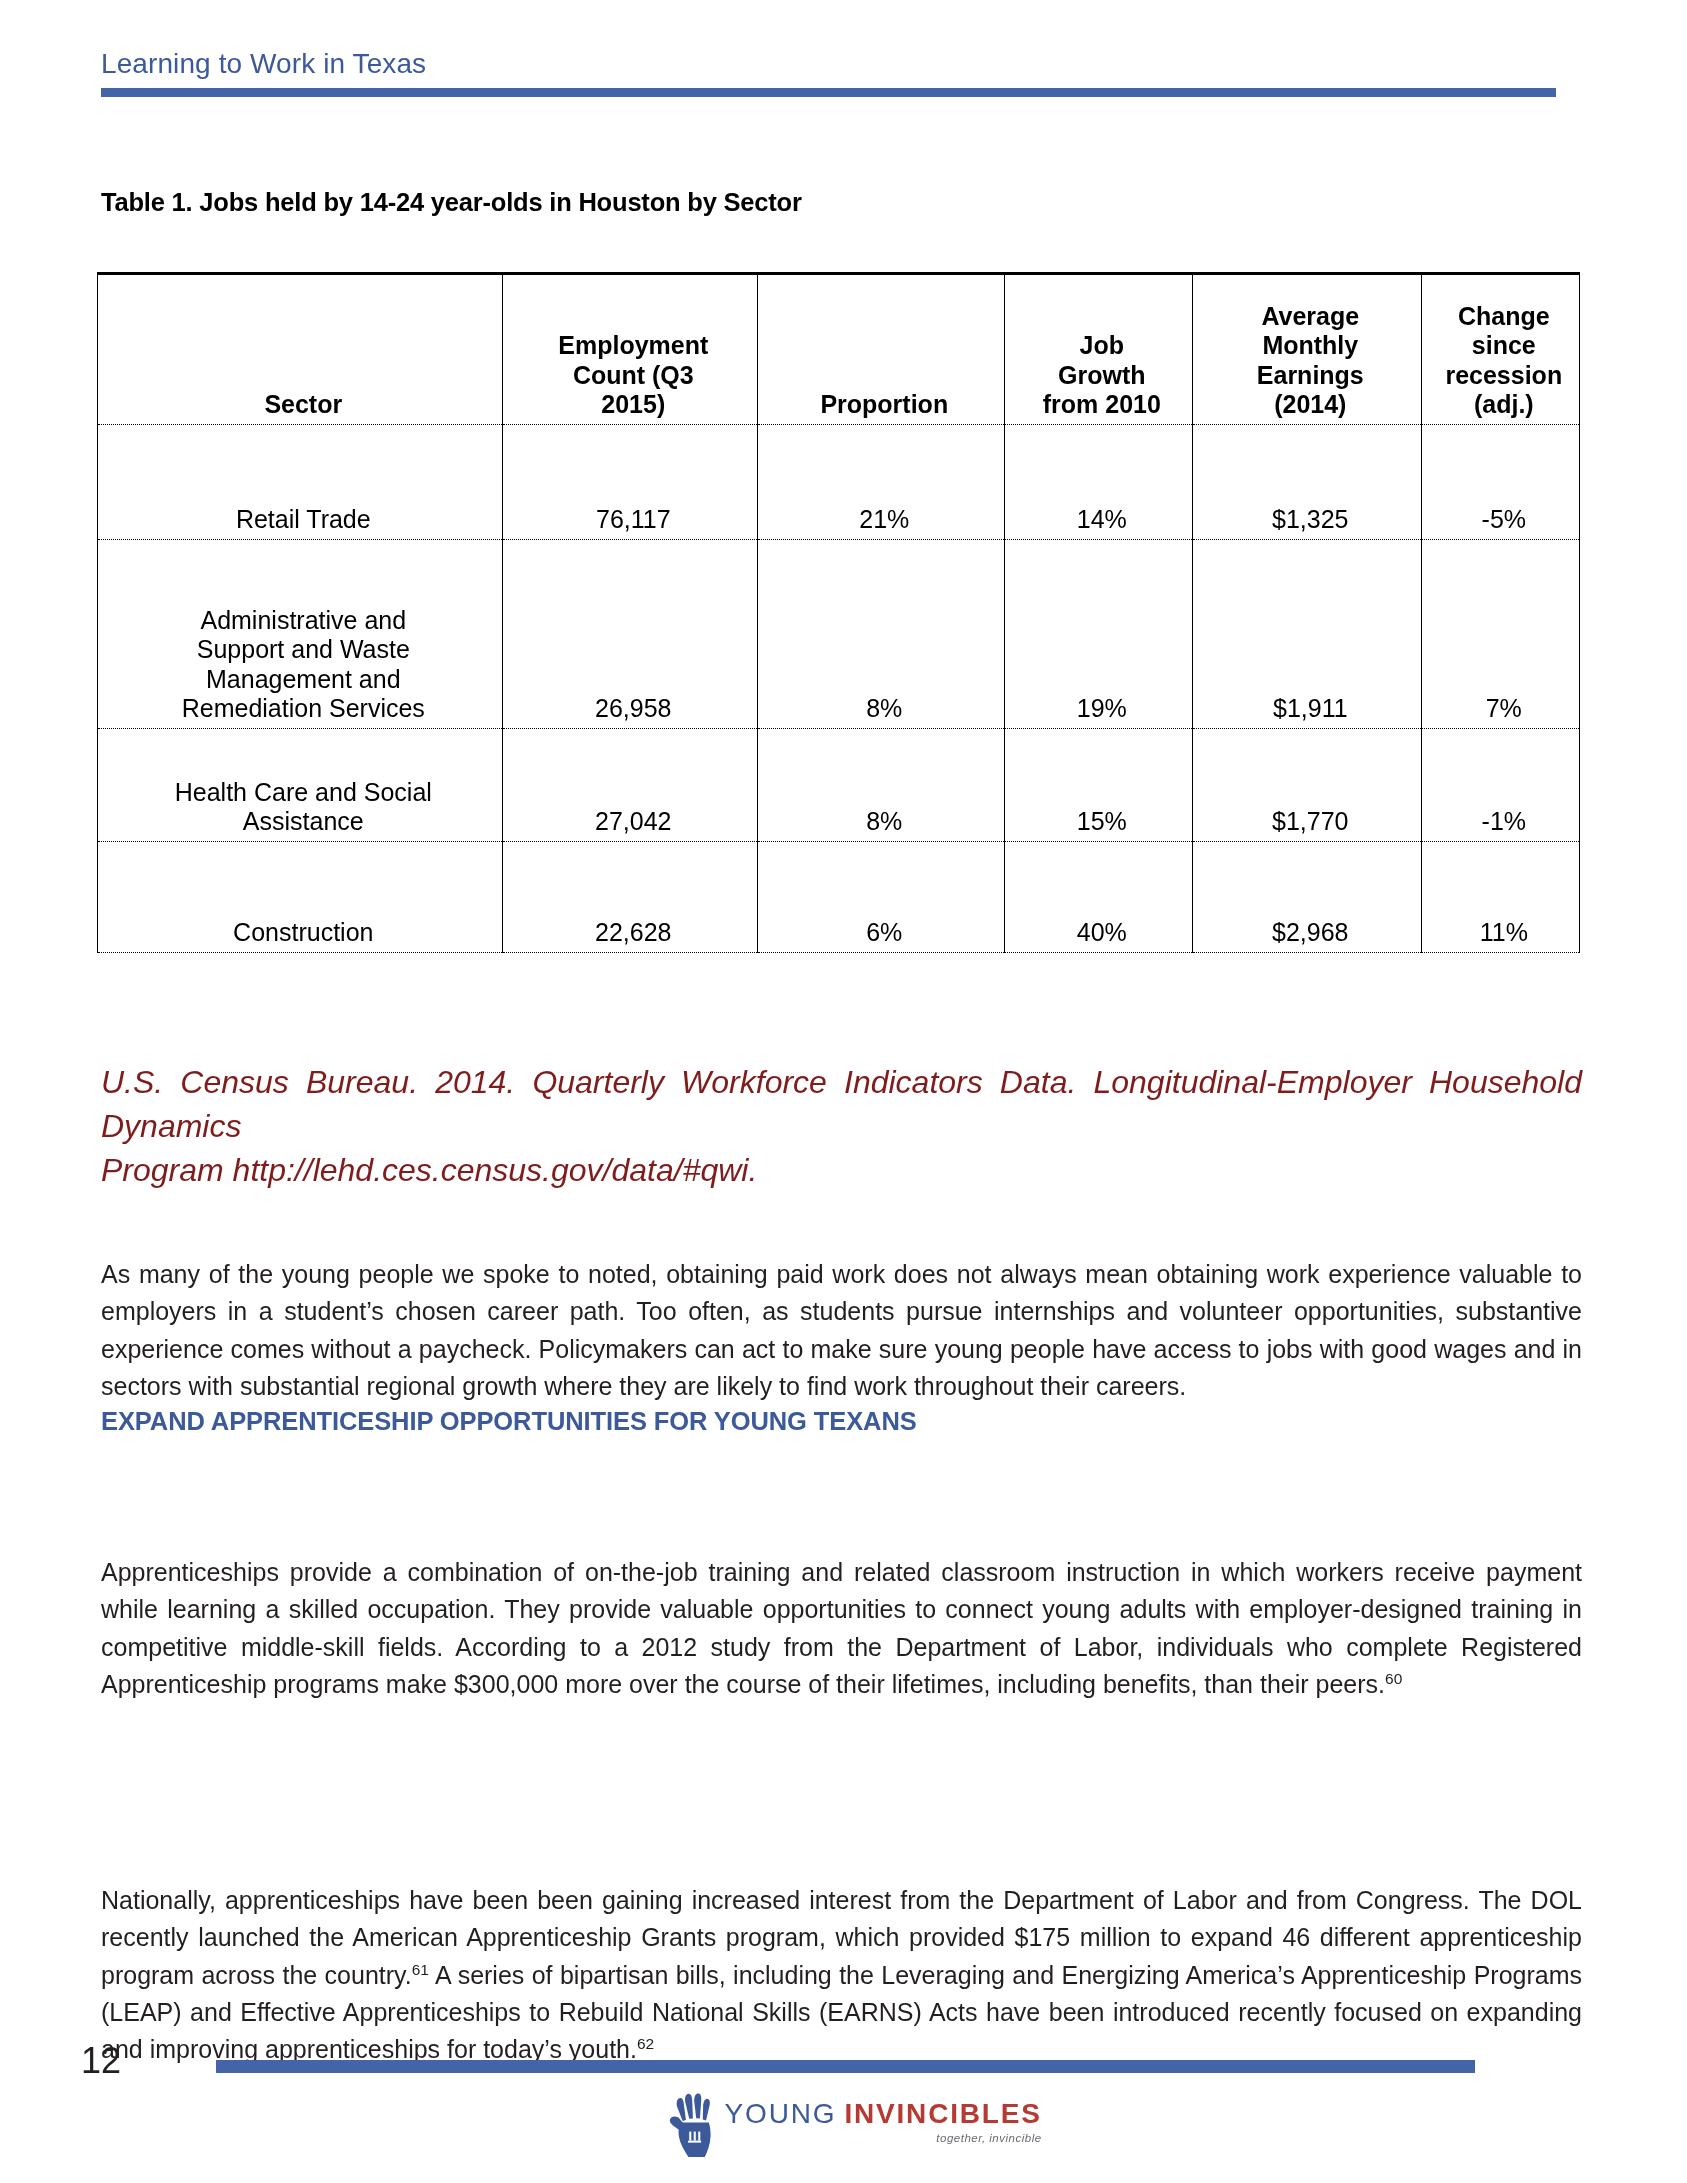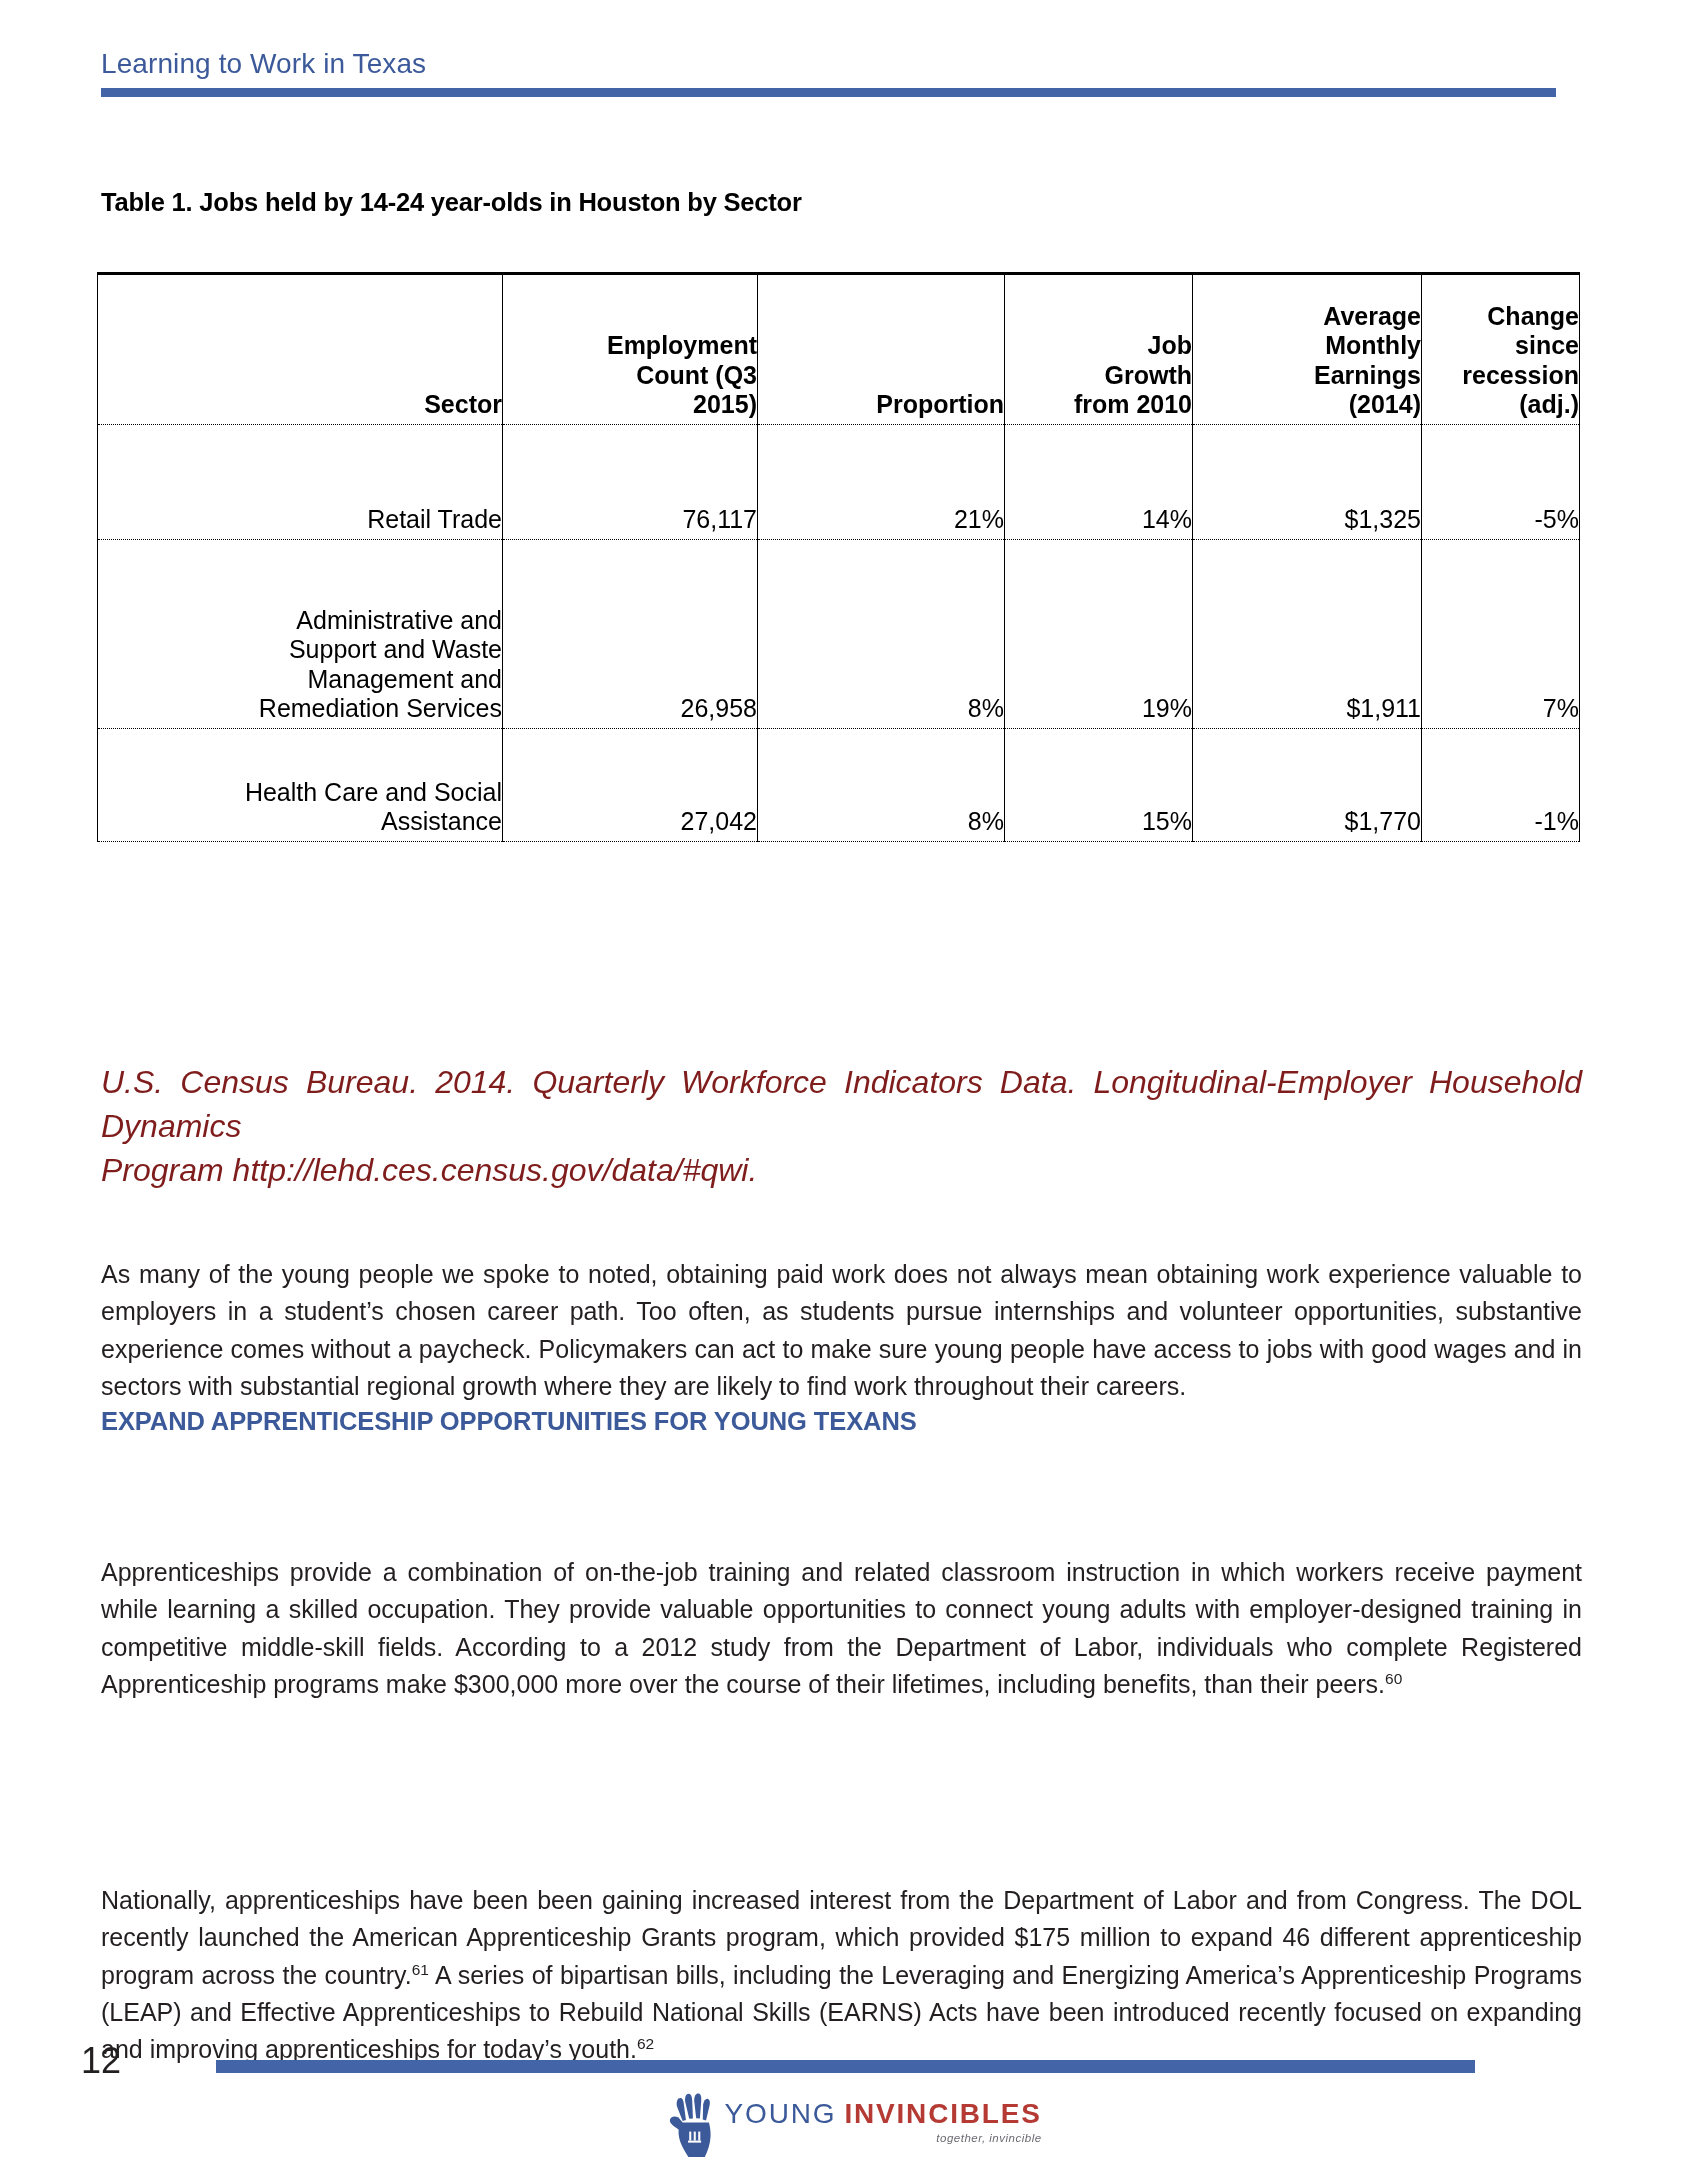--- a/index.html
+++ b/index.html
@@ -75,21 +75,21 @@
   table.jobs col.c4 { width: 229px; }
   table.jobs col.c5 { width: 158px; }
 
   table.jobs td, table.jobs th {
     border-left: 1.6px solid #000;
     border-right: 1.6px solid #000;
     vertical-align: bottom;
     padding: 0 0 5px 6.6px;
     font-size: 25px;
     line-height: 1.17;
-    text-align: right;
+    text-align: center;
     font-weight: normal;
     color: #000;
   }
   table.jobs thead th {
     font-weight: bold;
     border-top: 3.3px solid #000;
     border-bottom: 0.8px dotted #000;
     height: 144px;
   }
   table.jobs tbody td {
@@ -297,20 +297,30 @@
             <td>
               <span class="hdr-lines">Health Care and Social</span>
               <span class="hdr-lines">Assistance</span>
             </td>
             <td>27,042</td>
             <td>8%</td>
             <td>15%</td>
             <td>$1,770</td>
             <td>-1%</td>
           </tr>
+          <tr class="r4">
+            <td>
+              <span class="hdr-lines">Construction</span>
+            </td>
+            <td>22,628</td>
+            <td>6%</td>
+            <td>40%</td>
+            <td>$2,968</td>
+            <td>11%</td>
+          </tr>
         </tbody>
     </table>
   </div>
 
   <div class="source-note">
     <span>U.S. Census Bureau. 2014. Quarterly Workforce Indicators Data. Longitudinal-Employer Household Dynamics</span>
     <span class="lastline">Program http://lehd.ces.census.gov/data/#qwi.</span>
   </div>
 
   <div class="body-p p1">As many of the young people we spoke to noted, obtaining paid work does not always mean obtaining work experience valuable to employers in a student’s chosen career path. Too often, as students pursue internships and volunteer opportunities, substantive experience comes without a paycheck. Policymakers can act to make sure young people have access to jobs with good wages and in sectors with substantial regional growth where they are likely to find work throughout their careers.</div>

